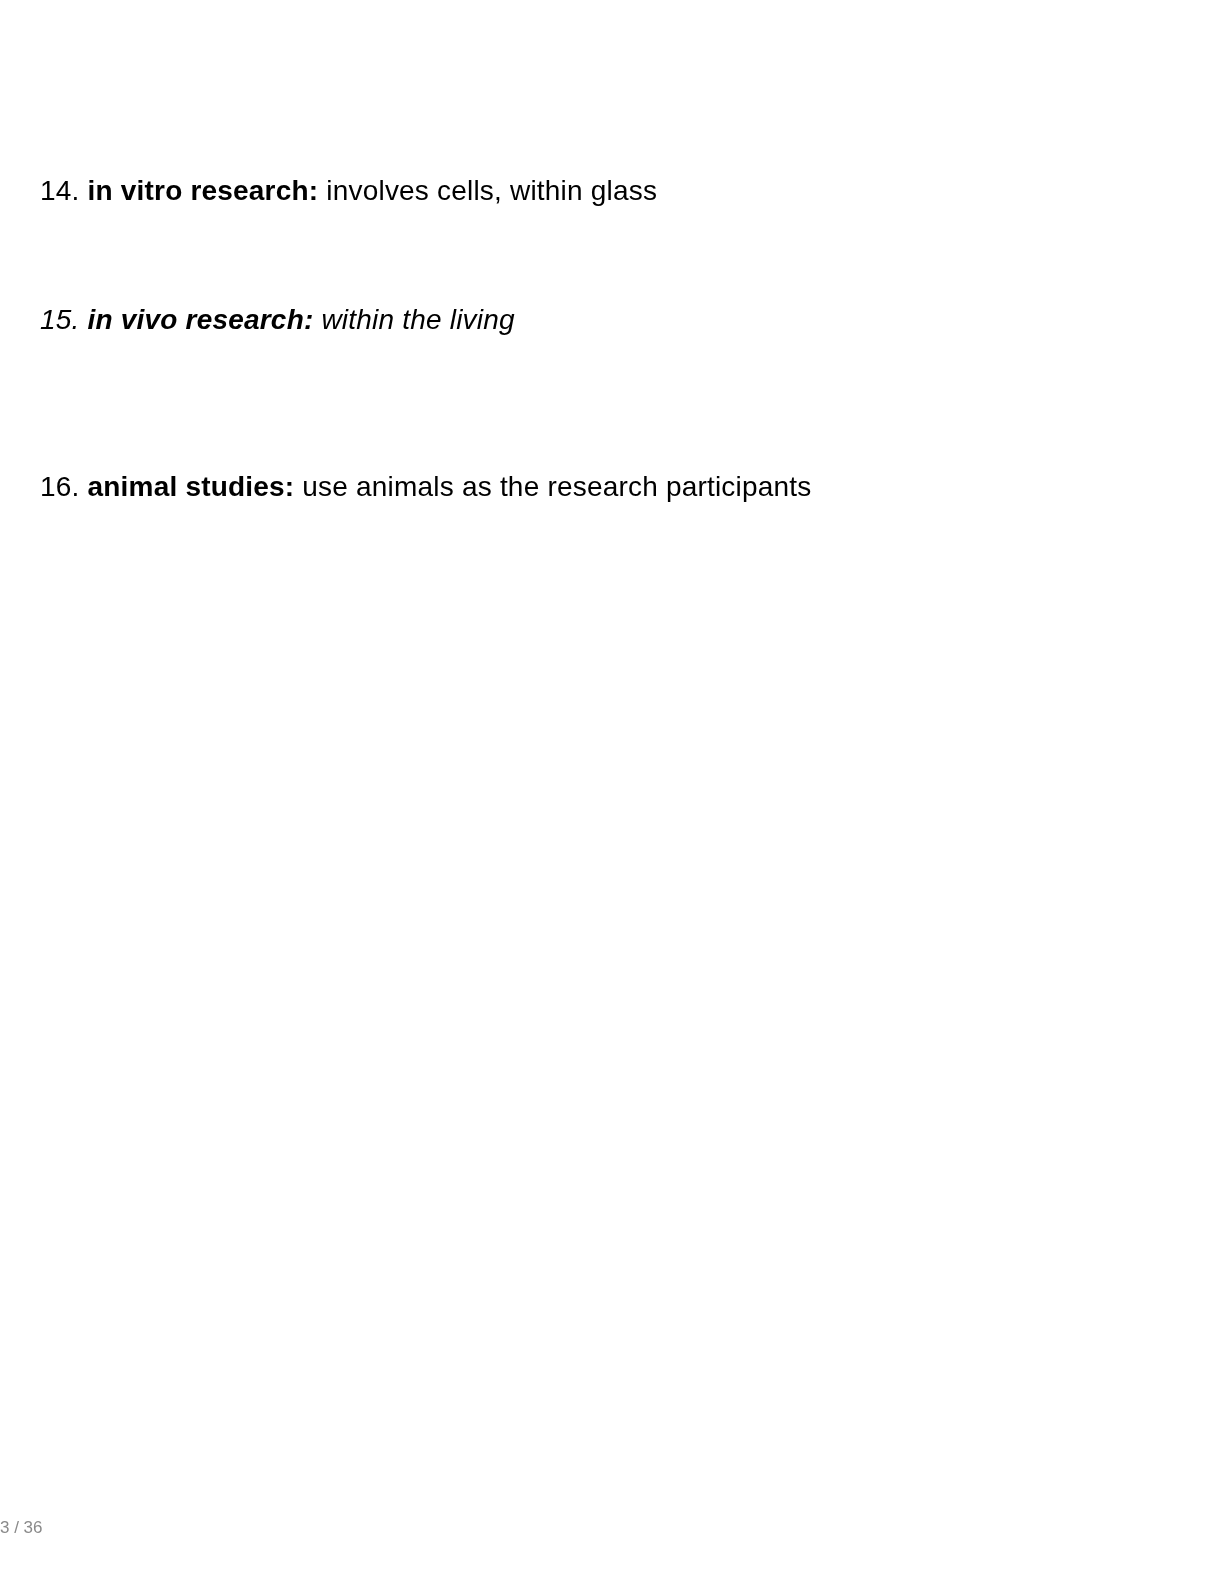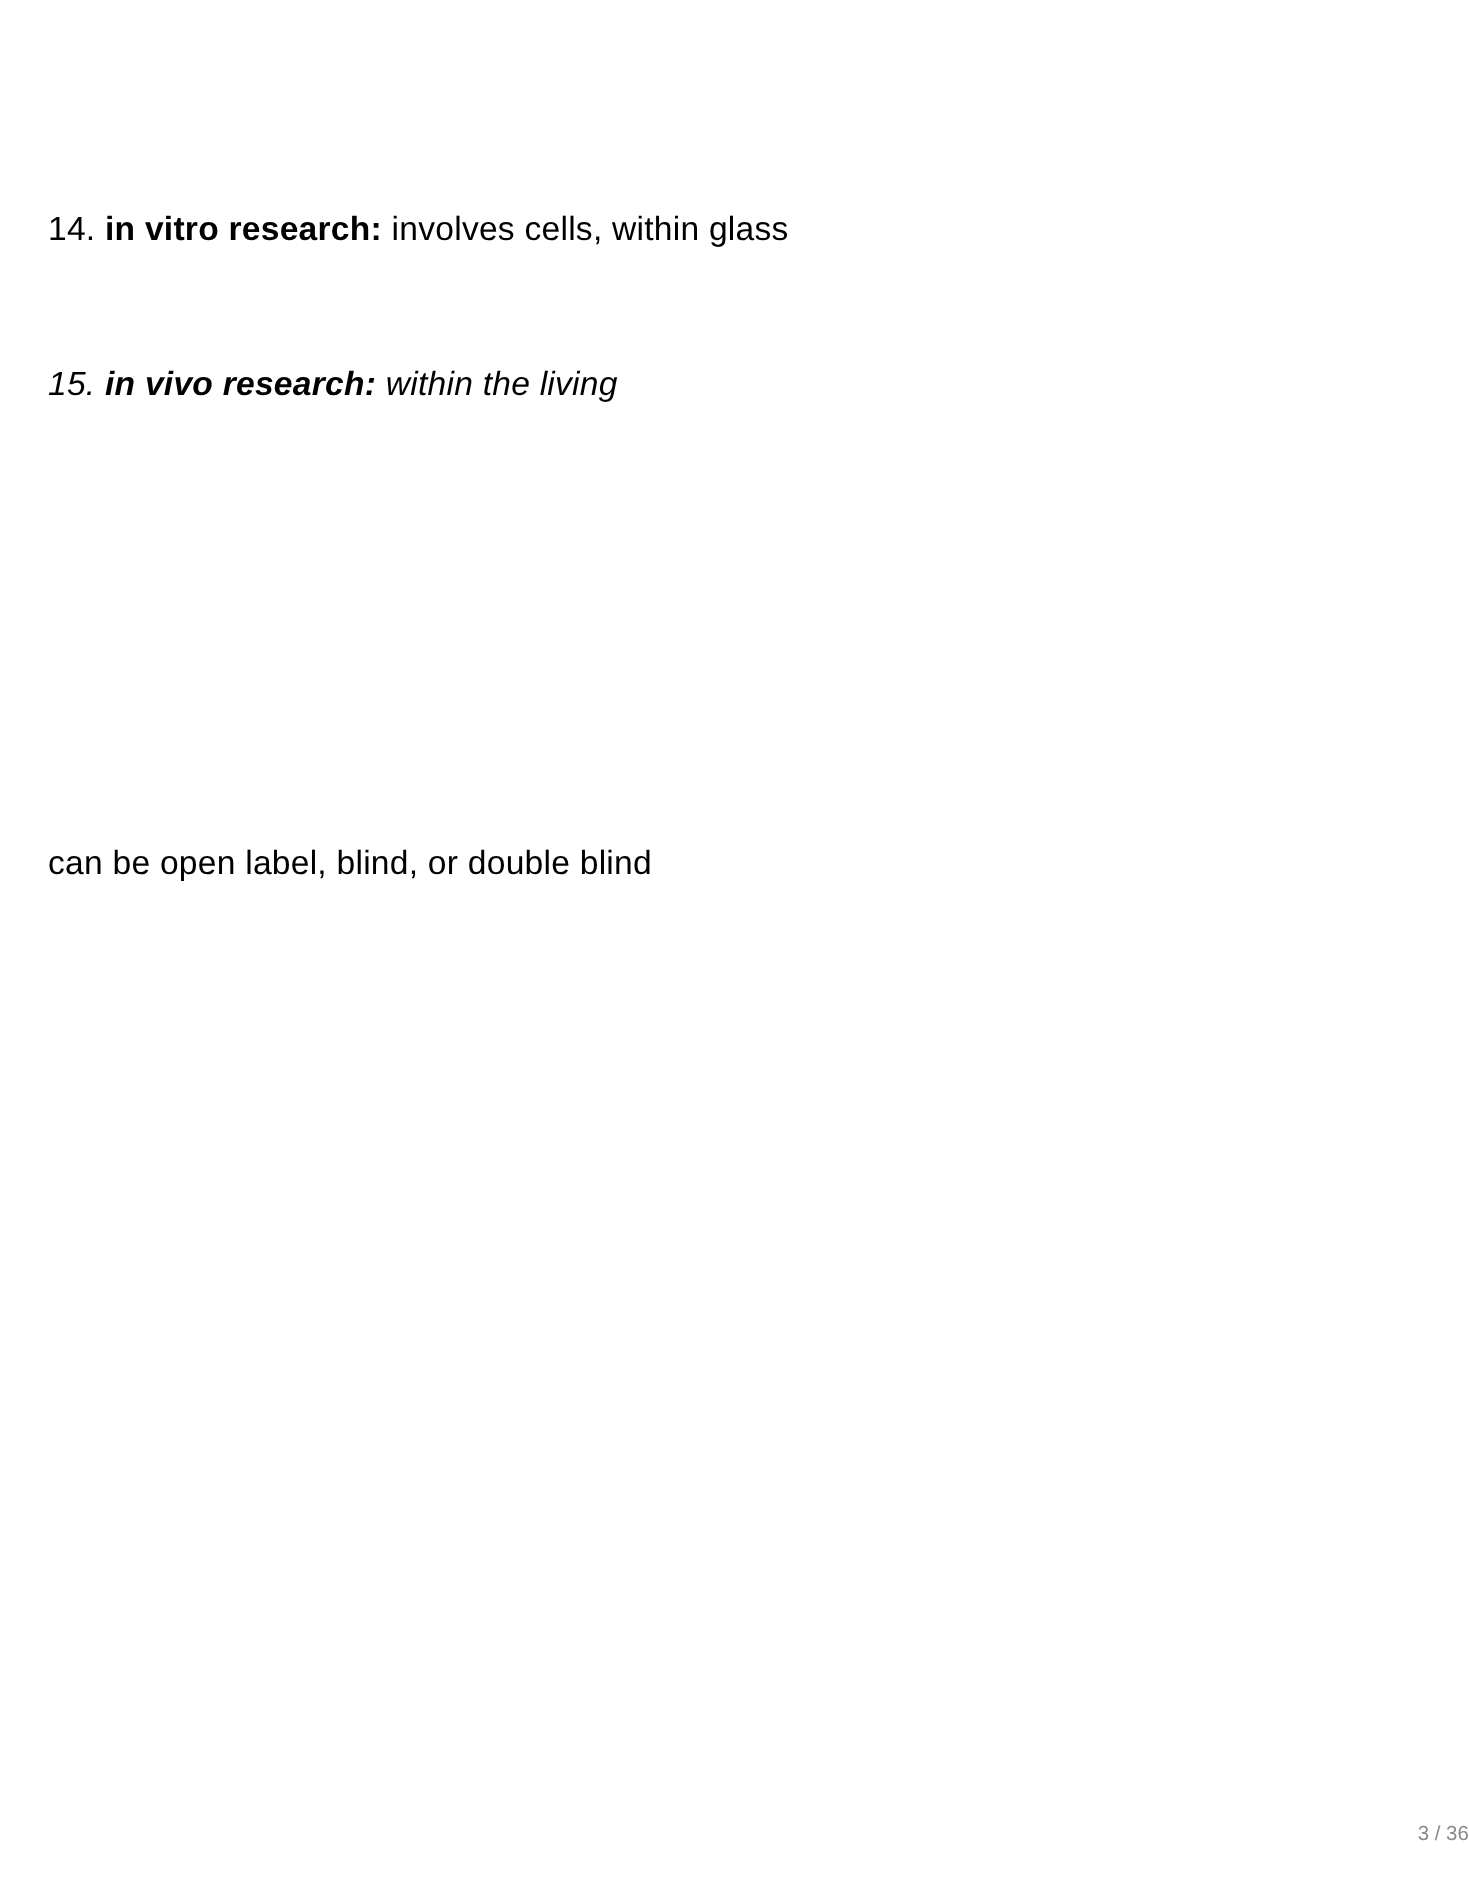--- a/index.html
+++ b/index.html
@@ -37,21 +37,21 @@
     color: #000000;
     font-weight: 400;
     white-space: nowrap;
     letter-spacing: 0.2px;
   }
   .footer {
     position: absolute;
     left: 0;
     width: 100%;
     top: 1518px;
-    text-align: right;
+    text-align: left;
     font-size: 17px;
     color: #8a8a8a;
     font-weight: 400;
   }
   
   #item-14 { top: 176px; }
   #item-15 { top: 305px; font-style: italic; }
   #item-16 { top: 472px; }
   #item-17 { top: 602px; }
   #note-line { top: 704px; }
@@ -67,20 +67,24 @@
     <span class="term">in vitro research:</span>
     <span class="def">involves cells, within glass</span>
   </div>
 
   <div class="line" id="item-15">
     <span class="num">15.</span>
     <span class="term">in vivo research:</span>
     <span class="def">within the living</span>
   </div>
 
+  <div class="line" id="item-16">
+    <span class="num">16.</span>
+    <span class="term">animal studies:</span>
+    <span class="def">use animals as the research participants</span>
+  </div>
 
 
-  <div class="note" id="note-line">can be open label, blind, or double blind</div>
 
 
   <div class="footer">3 / 36</div>
 
 </div>
 
 </body></html>

